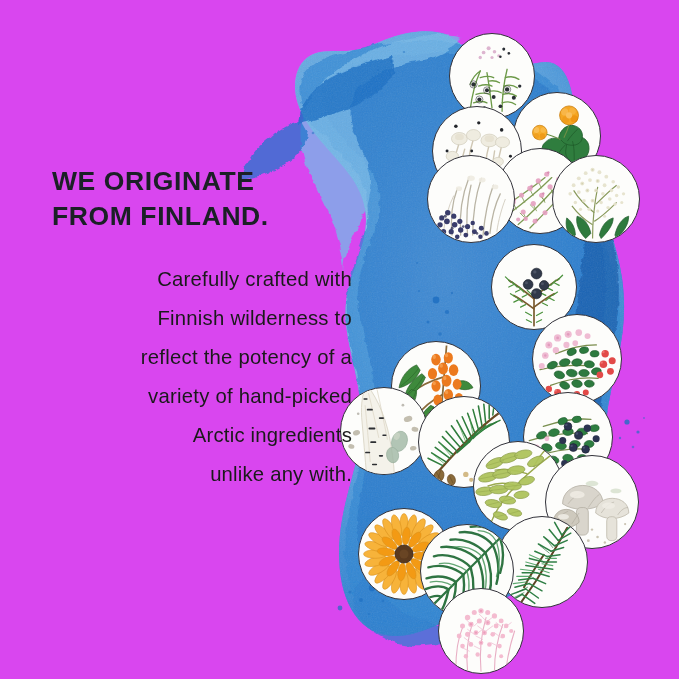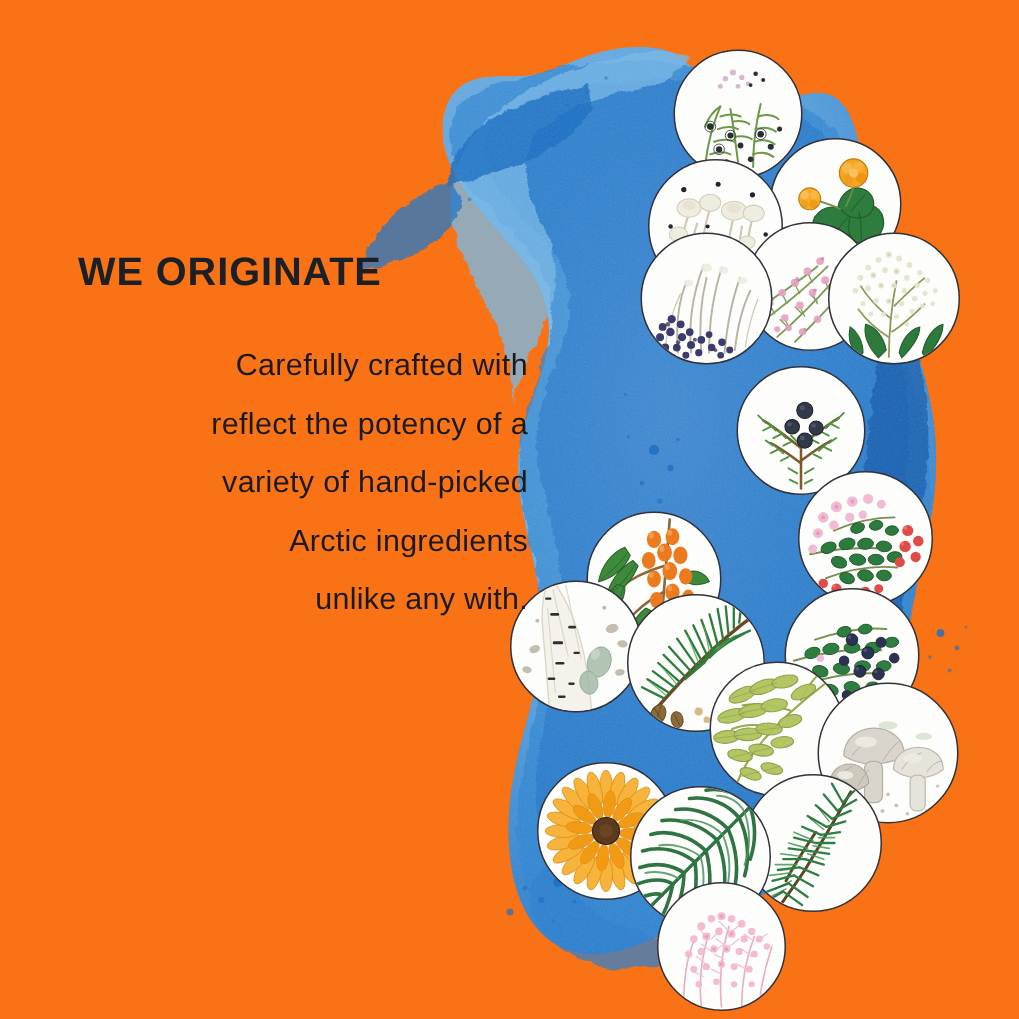--- a/index.html
+++ b/index.html
@@ -3,21 +3,21 @@
 <meta charset="utf-8">
 <style>
   html,body{margin:0;padding:0;}
   body{
     width:679px;height:679px;
     background:#ffffff;
     font-family:"Liberation Sans","DejaVu Sans",sans-serif;
     overflow:hidden;
     position:relative;
   }
-  #stage{position:relative;width:679px;height:679px;overflow:hidden;background:#f97316;}
+  #stage{position:relative;width:679px;height:679px;overflow:hidden;background:#d946ef;}
 
   
   .text-col{
     position:absolute;
     left:52px; top:164px;
     width:300px;
   }
   .headline{
     font-size:26.5px;
     font-weight:700;
@@ -1193,23 +1193,25 @@
           <circle cx="44" cy="52" r="1.3"></circle>
         <circle cx="54" cy="52" r="1.3"></circle>
           <circle cx="50" cy="64" r="1.2"></circle>
       </g>
     </svg>
   </div>
 
   <div class="text-col">
     <h1 class="headline">
       <span class="hl-line">WE ORIGINATE</span>
+      <span class="hl-line">FROM FINLAND.</span>
     </h1>
     <p class="body-copy">
       <span class="body-line">Carefully crafted with</span>
+      <span class="body-line">Finnish wilderness to</span>
       <span class="body-line">reflect the potency of a</span>
       <span class="body-line">variety of hand-picked</span>
       <span class="body-line strong">Arctic ingredients</span>
       <span class="body-line strong">unlike any with.</span>
     </p>
   </div>
 
 </div>
 
 </body></html>

